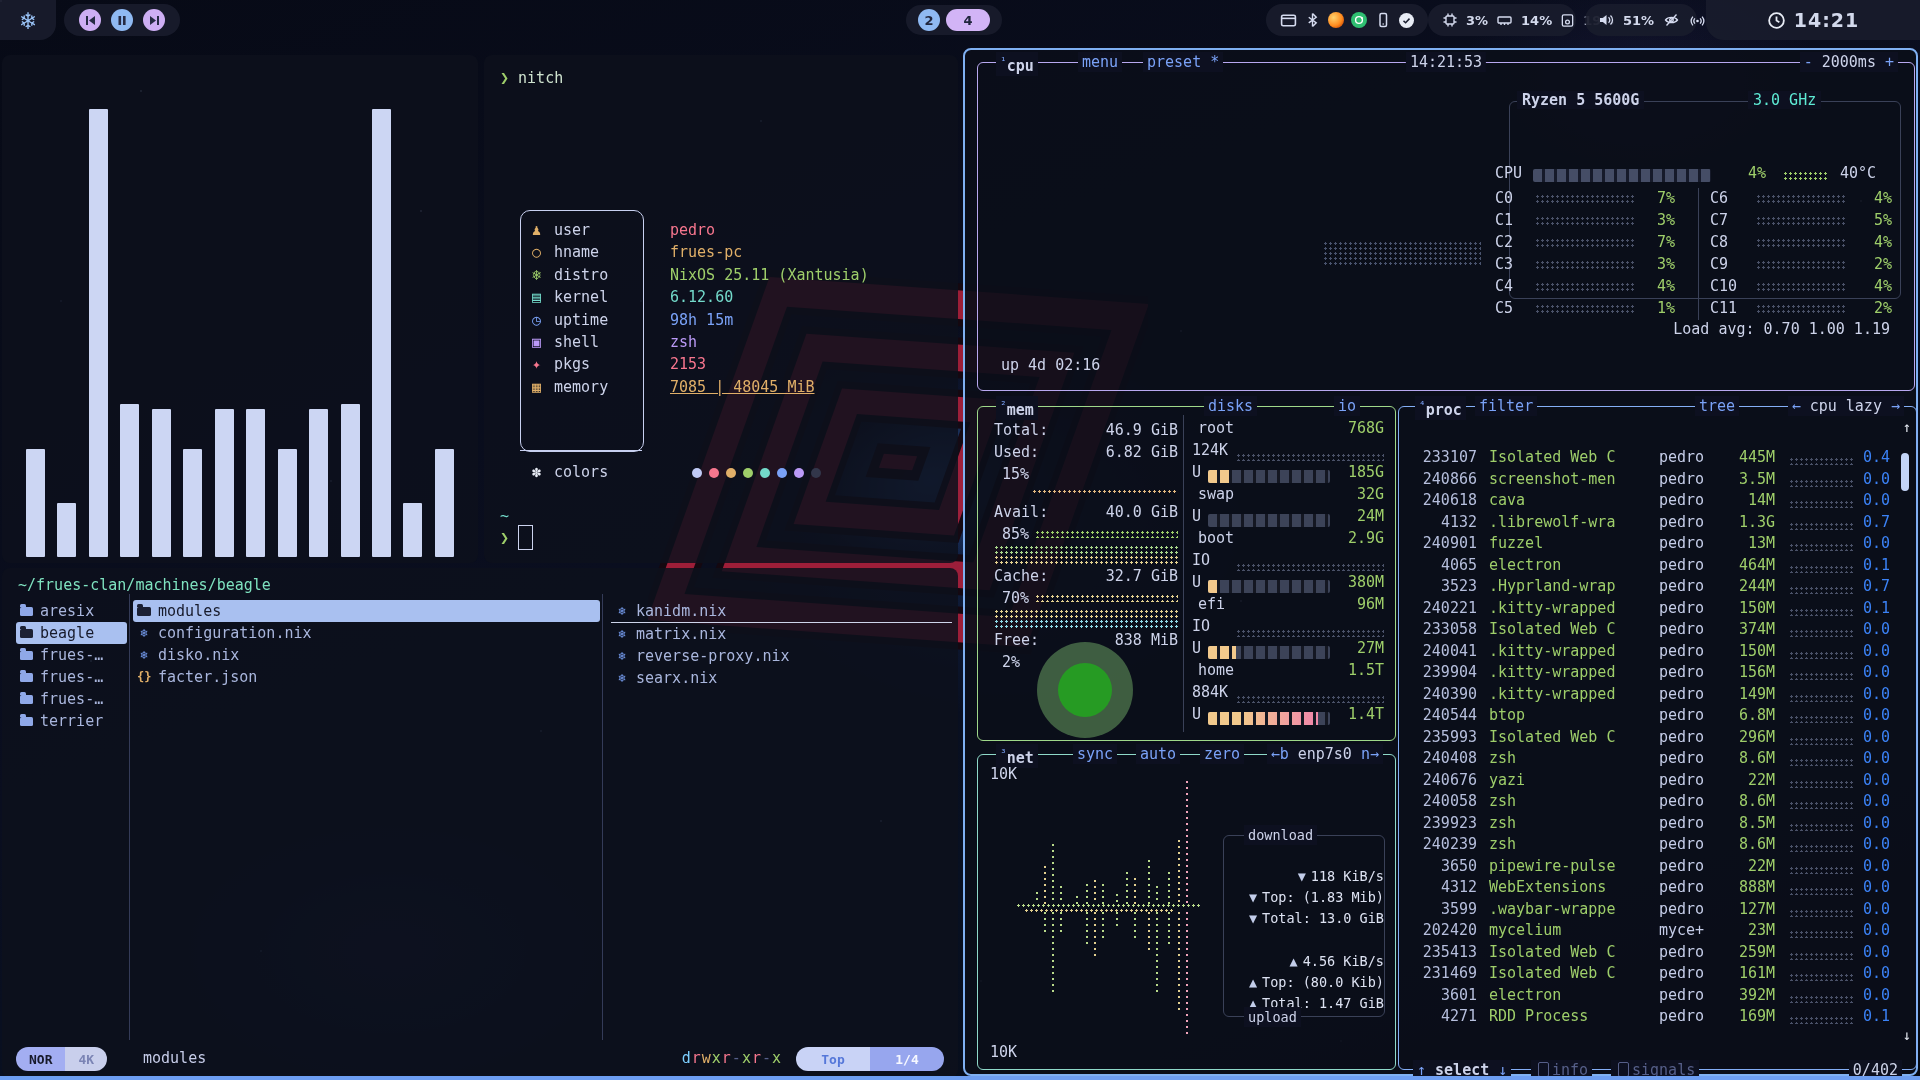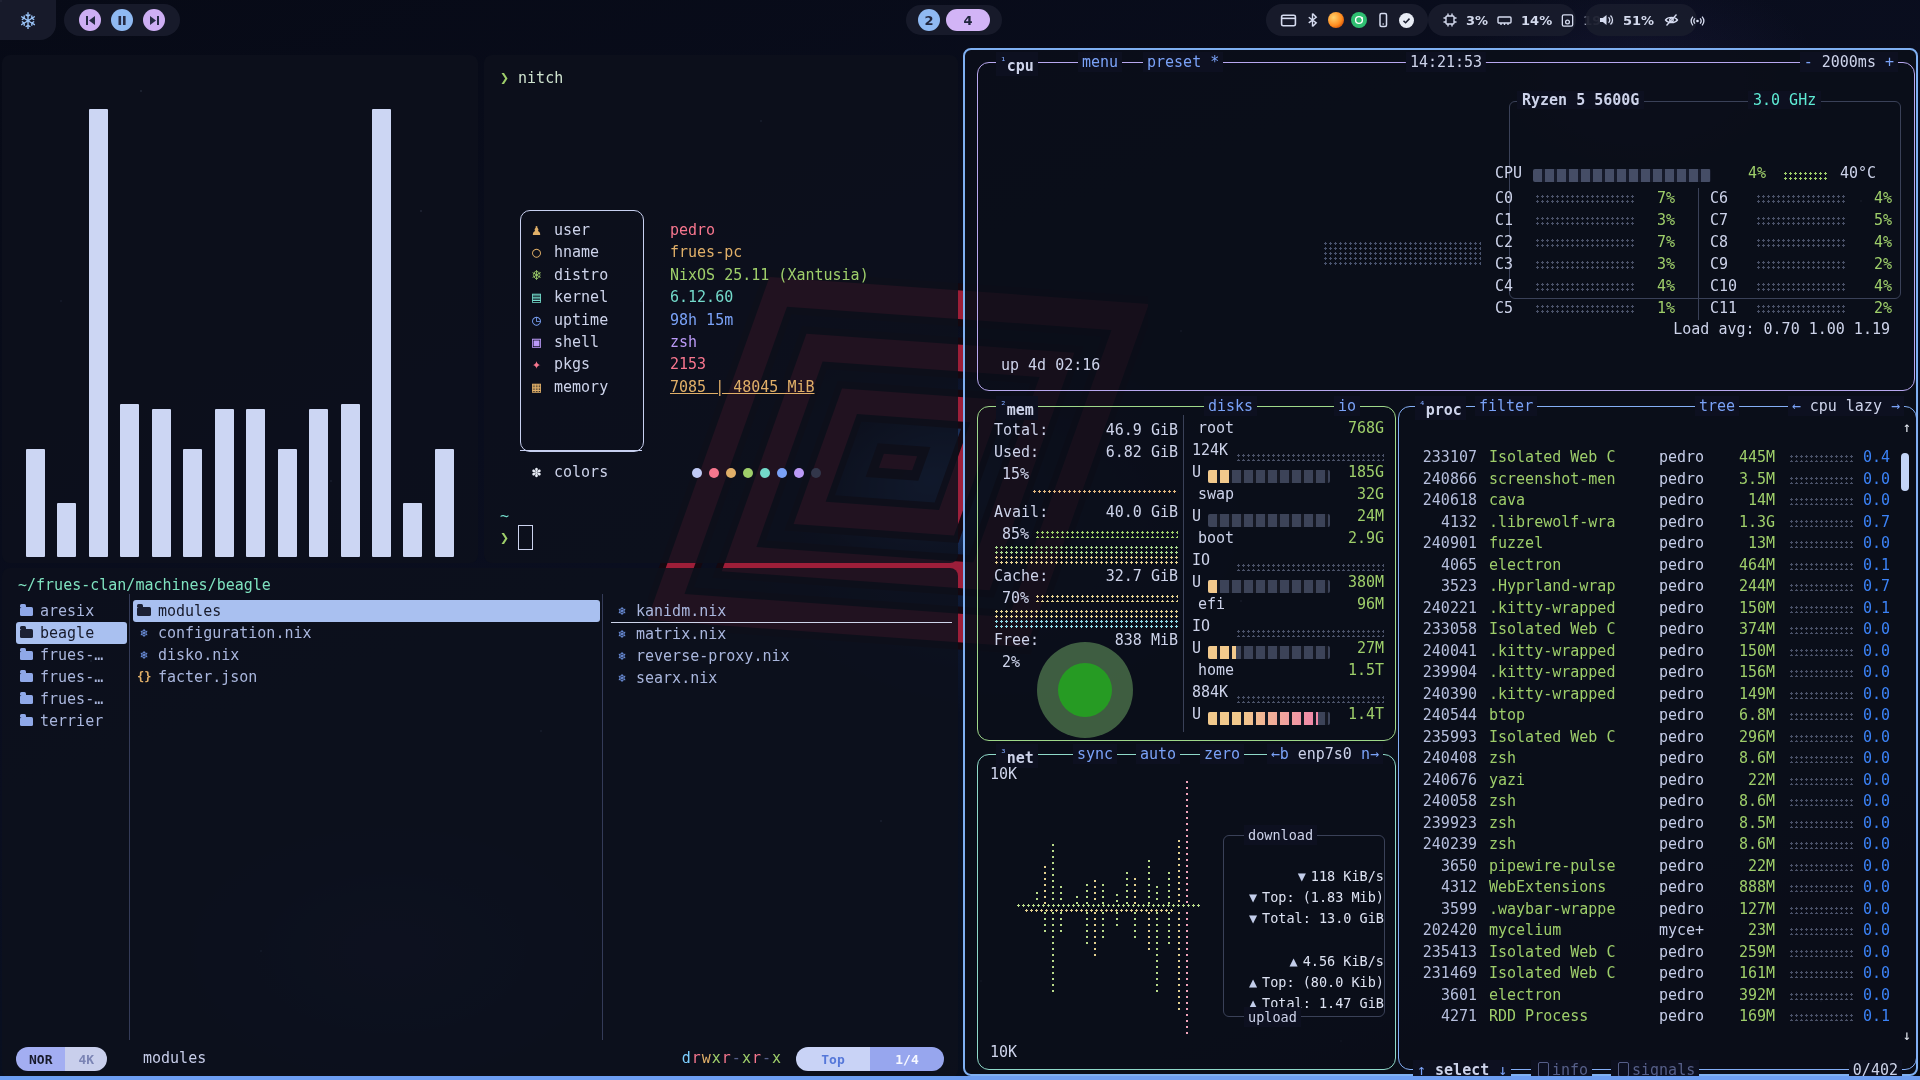--- a/index.html
+++ b/index.html
@@ -89,21 +89,21 @@
   .seg{display:flex;align-items:center;justify-content:center;padding:0 13px;}
   .seg-mode{background:#a3aef2;color:#171a2b;}
   .seg-size{background:#c9cfec;color:#7b84b4;}
   #ystatus-name{position:absolute;left:141px;top:3px;color:#c6cce8;}
   #yperms{position:absolute;right:176px;top:3px;letter-spacing:1px;}
   #ypill-pos{left:794px;top:1px;width:148px;}
   .seg-top{background:#c9d3f6;color:#5577d9;flex:1;}
   .seg-page{background:#97a6ee;color:#f6f8ff;flex:1;}
   
   #win-btop{left:963px;top:48px;width:955px;height:1028px;background:rgba(11,14,25,.92);border:2px solid #7fb0f2;border-radius:8px;box-sizing:border-box;font-size:15px;}
-  .bbox{position:absolute;border:1.5px solid;border-radius:12px;z-index:1;}
+  .bbox{position:absolute;border:1.5px solid;border-radius:6px;z-index:1;}
   .chip{position:absolute;top:-11px;background:#0d1020;padding:0 4px;line-height:20px;white-space:nowrap;}
   .chipb{position:absolute;bottom:-11px;background:#0d1020;padding:0 4px;line-height:20px;white-space:nowrap;}
   .blue{color:#7aa2f7;} .white{color:#cdd3ea;} .green{color:#9ece6a;} .dim{color:#565f89;}
   .sup{font-size:11px;vertical-align:6px;color:#7aa2f7;}
   #box-cpu{left:12px;top:12px;width:936px;height:327px;border-color:#b8a8f0;}
   #box-mem{left:12px;top:356px;width:417px;height:333px;border-color:#9fd88a;}
   #box-net{left:12px;top:704px;width:417px;height:314px;border-color:#8fd9c9;text-align:right;}
   #box-proc{left:433px;top:356px;width:517px;height:662px;border-color:#84aef5;}
   .dots{background-image:radial-gradient(var(--dc,#4a5168) 1px,transparent 1.3px);background-size:5px 5px;}
   
@@ -146,21 +146,21 @@
   #ngraph-up .ncol{bottom:0;} #ngraph-down .ncol{top:0;}
   .ncol.y{--dc:#e3d08f;} .ncol.p{--dc:#f2a4bb;}
   #net-info{position:absolute;left:245px;top:80px;width:160px;height:180px;border:1px solid #3a4158;border-radius:6px;font-size:13.5px;}
   .nirow{height:21px;line-height:21px;padding-left:8px;color:#dde2f2;white-space:nowrap;}
   .niarrow{color:#c3cdea;margin-right:5px;}
   #net-scale-top{position:absolute;left:12px;top:10px;} #net-scale-bot{position:absolute;left:12px;bottom:8px;}
   
   #proc-head{position:absolute;left:8px;top:14px;right:26px;display:flex;font-weight:bold;color:#cdd3ea;}
   .ph-pid{width:70px;text-align:right;} .ph-prog{width:170px;padding-left:12px;} .ph-user{width:66px;} .ph-mem{width:50px;} .ph-cpu{margin-left:auto;padding-right:2px;}
   #proc-rows{position:absolute;left:8px;top:40px;right:26px;}
-  .prow{display:flex;height:21.5px;line-height:21.5px;cursor:pointer;}
+  .prow{display:flex;height:21.5px;line-height:21.5px;cursor:pointer;align-items:center;}
   .pr-pid{width:70px;text-align:right;color:#b6bfdd;}
   .pr-prog{width:170px;padding-left:12px;color:#9ece6a;white-space:nowrap;overflow:hidden;}
   .pr-user{width:66px;color:#c5cde8;}
   .pr-mem{width:50px;text-align:right;color:#9ece6a;}
   .pr-dots{width:64px;height:8px;margin:7px 6px 0 14px;}
   .pr-cpu{margin-left:auto;text-align:right;color:#3b82f6;}
   #proc-scroll{position:absolute;right:7px;top:40px;width:8px;bottom:28px;}
   #proc-thumb{position:absolute;left:0;top:6px;width:8px;height:38px;background:#c3d4f7;border-radius:4px;}
   .parrow{position:absolute;right:5px;color:#e8ecf5;font-size:14px;}
   .keybox{display:inline-block;width:9px;height:13px;border:1px solid #565f89;border-radius:2px;margin:0 3px;vertical-align:-2px;}
@@ -295,20 +295,29 @@
         </svg>
       </span>
     <span class="ticon">
         <svg width="17" height="16" viewBox="0 0 16 16" fill="none" stroke="#d6dcf0" stroke-width="1.3">
           <circle cx="8" cy="9" r="1.3" fill="#d6dcf0" stroke="none"></circle>
           <path d="M5.4 11.6 a4 4 0 0 1 0-5.2 M10.6 6.4 a4 4 0 0 1 0 5.2 M3.4 13.4 a7 7 0 0 1 0-8.8 M12.6 4.6 a7 7 0 0 1 0 8.8"></path>
         </svg>
       </span>
   </div>
 
+  <div class="pill" id="clock-pill">
+    <span class="ticon">
+        <svg width="19" height="19" viewBox="0 0 16 16" fill="none" stroke="#e8ecf5" stroke-width="1.5">
+          <circle cx="8" cy="8" r="6.2"></circle>
+          <path d="M8 4.6 V8 L10.4 9.4"></path>
+        </svg>
+      </span>
+    <span class="tbar-txt">14:21</span>
+  </div>
 
   <div class="win" id="win-cava">
     <div id="cava-bars">
       <div class="cbar" style="height: 22%;"></div>
         <div class="cbar" style="height: 11%;"></div>
         <div class="cbar" style="height: 91%;"></div>
         <div class="cbar" style="height: 31%;"></div>
         <div class="cbar" style="height: 30%;"></div>
         <div class="cbar" style="height: 22%;"></div>
         <div class="cbar" style="height: 30%;"></div>

